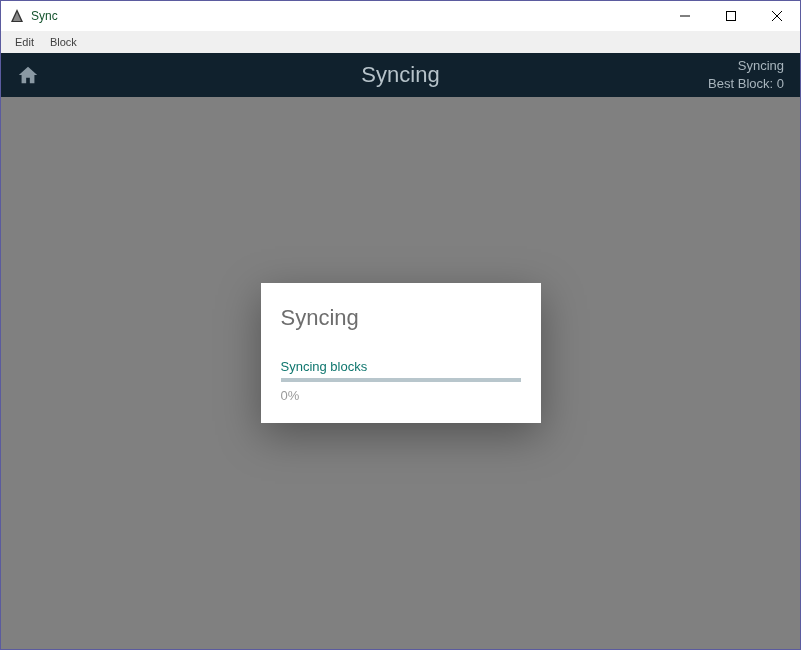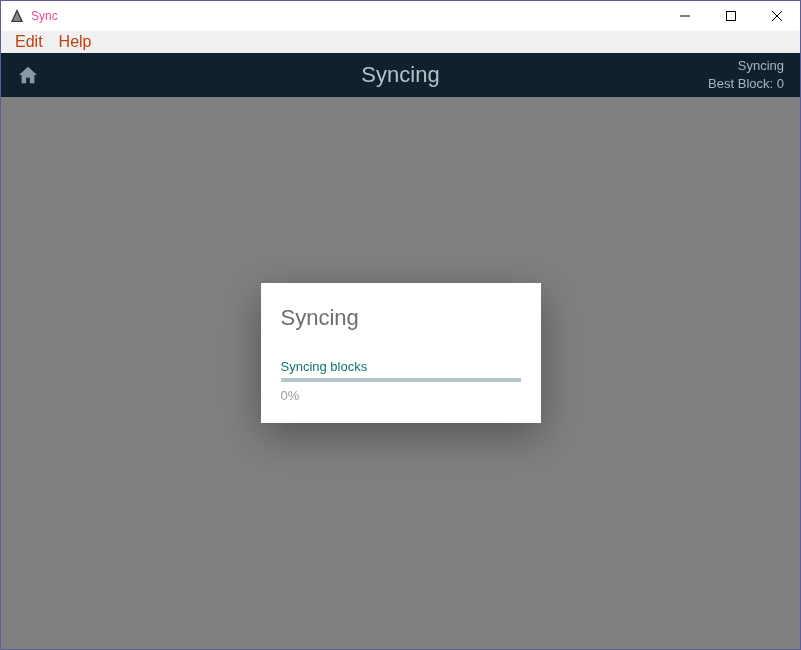--- a/index.html
+++ b/index.html
@@ -26,21 +26,21 @@
     .titlebar-icon {
       width: 16px;
       height: 16px;
       margin-right: 6px;
       display: flex;
       align-items: center;
       justify-content: center;
     }
     .titlebar-title {
       font-size: 12px;
-      color: #ec4899;
+      color: #14532d;
     }
     .titlebar-controls {
       position: absolute;
       right: 0;
       top: 0;
       display: flex;
       height: 30px;
     }
     .titlebar-btn {
       width: 46px;
@@ -50,22 +50,22 @@
       justify-content: center;
       font-size: 14px;
       color: #000;
     }
     .menubar {
       height: 22px;
       background: #f0f0f0;
       display: flex;
       align-items: center;
       padding: 0 6px;
-      font-size: 16px;
-      color: #c2410c;
+      font-size: 11px;
+      color: #404040;
     }
     .menu-item {
       padding: 2px 8px;
     }
     .app-header {
       height: 44px;
       background: #10212d;
       display: flex;
       align-items: center;
       padding: 0 16px;
@@ -164,21 +164,21 @@
       <svg width="10" height="10" viewBox="0 0 10 10">
           <line x1="0" y1="0" x2="10" y2="10" stroke="#000" stroke-width="1"></line>
           <line x1="10" y1="0" x2="0" y2="10" stroke="#000" stroke-width="1"></line>
         </svg>
     </div>
   </div>
 </div>
 
 <div class="menubar">
   <div class="menu-item">Edit</div>
-  <div class="menu-item">Help</div>
+  <div class="menu-item">Block</div>
 </div>
 
 <div class="app-header">
   <div class="home-icon">
     <svg viewBox="0 0 24 24" width="22" height="22" fill="#8a99a3">
       <path d="M12 3l10 9h-3v9h-5v-6h-4v6H5v-9H2l10-9z"></path>
     </svg>
   </div>
   <div class="app-header-title">Syncing</div>
   <div class="app-header-status">

